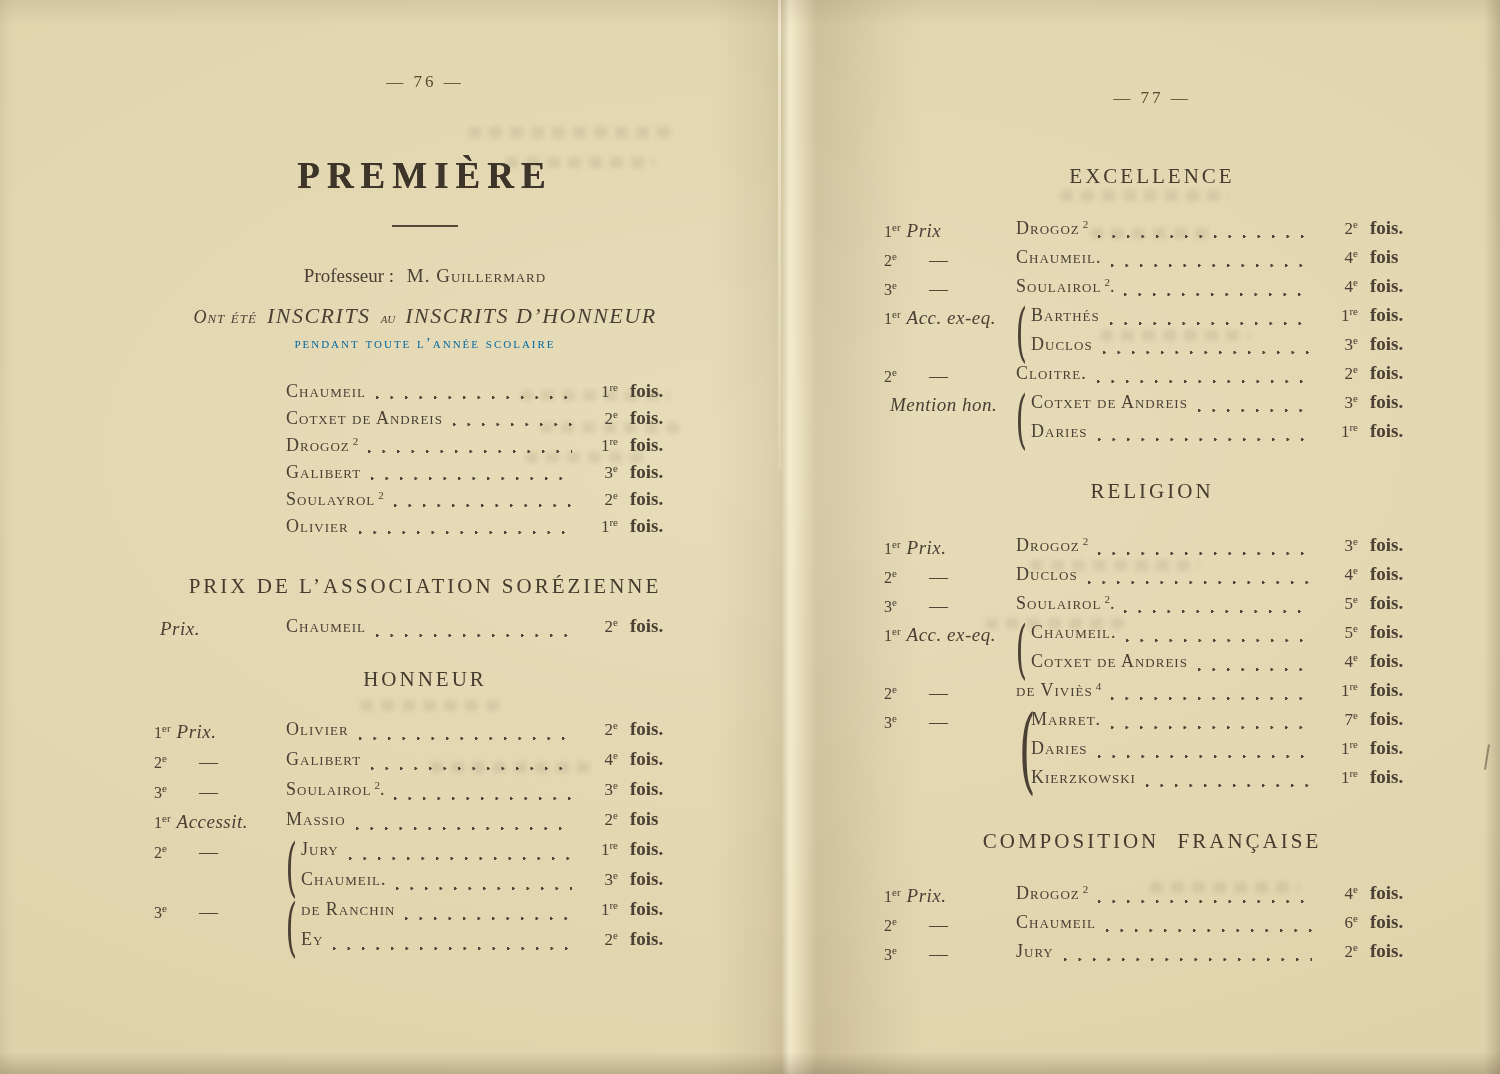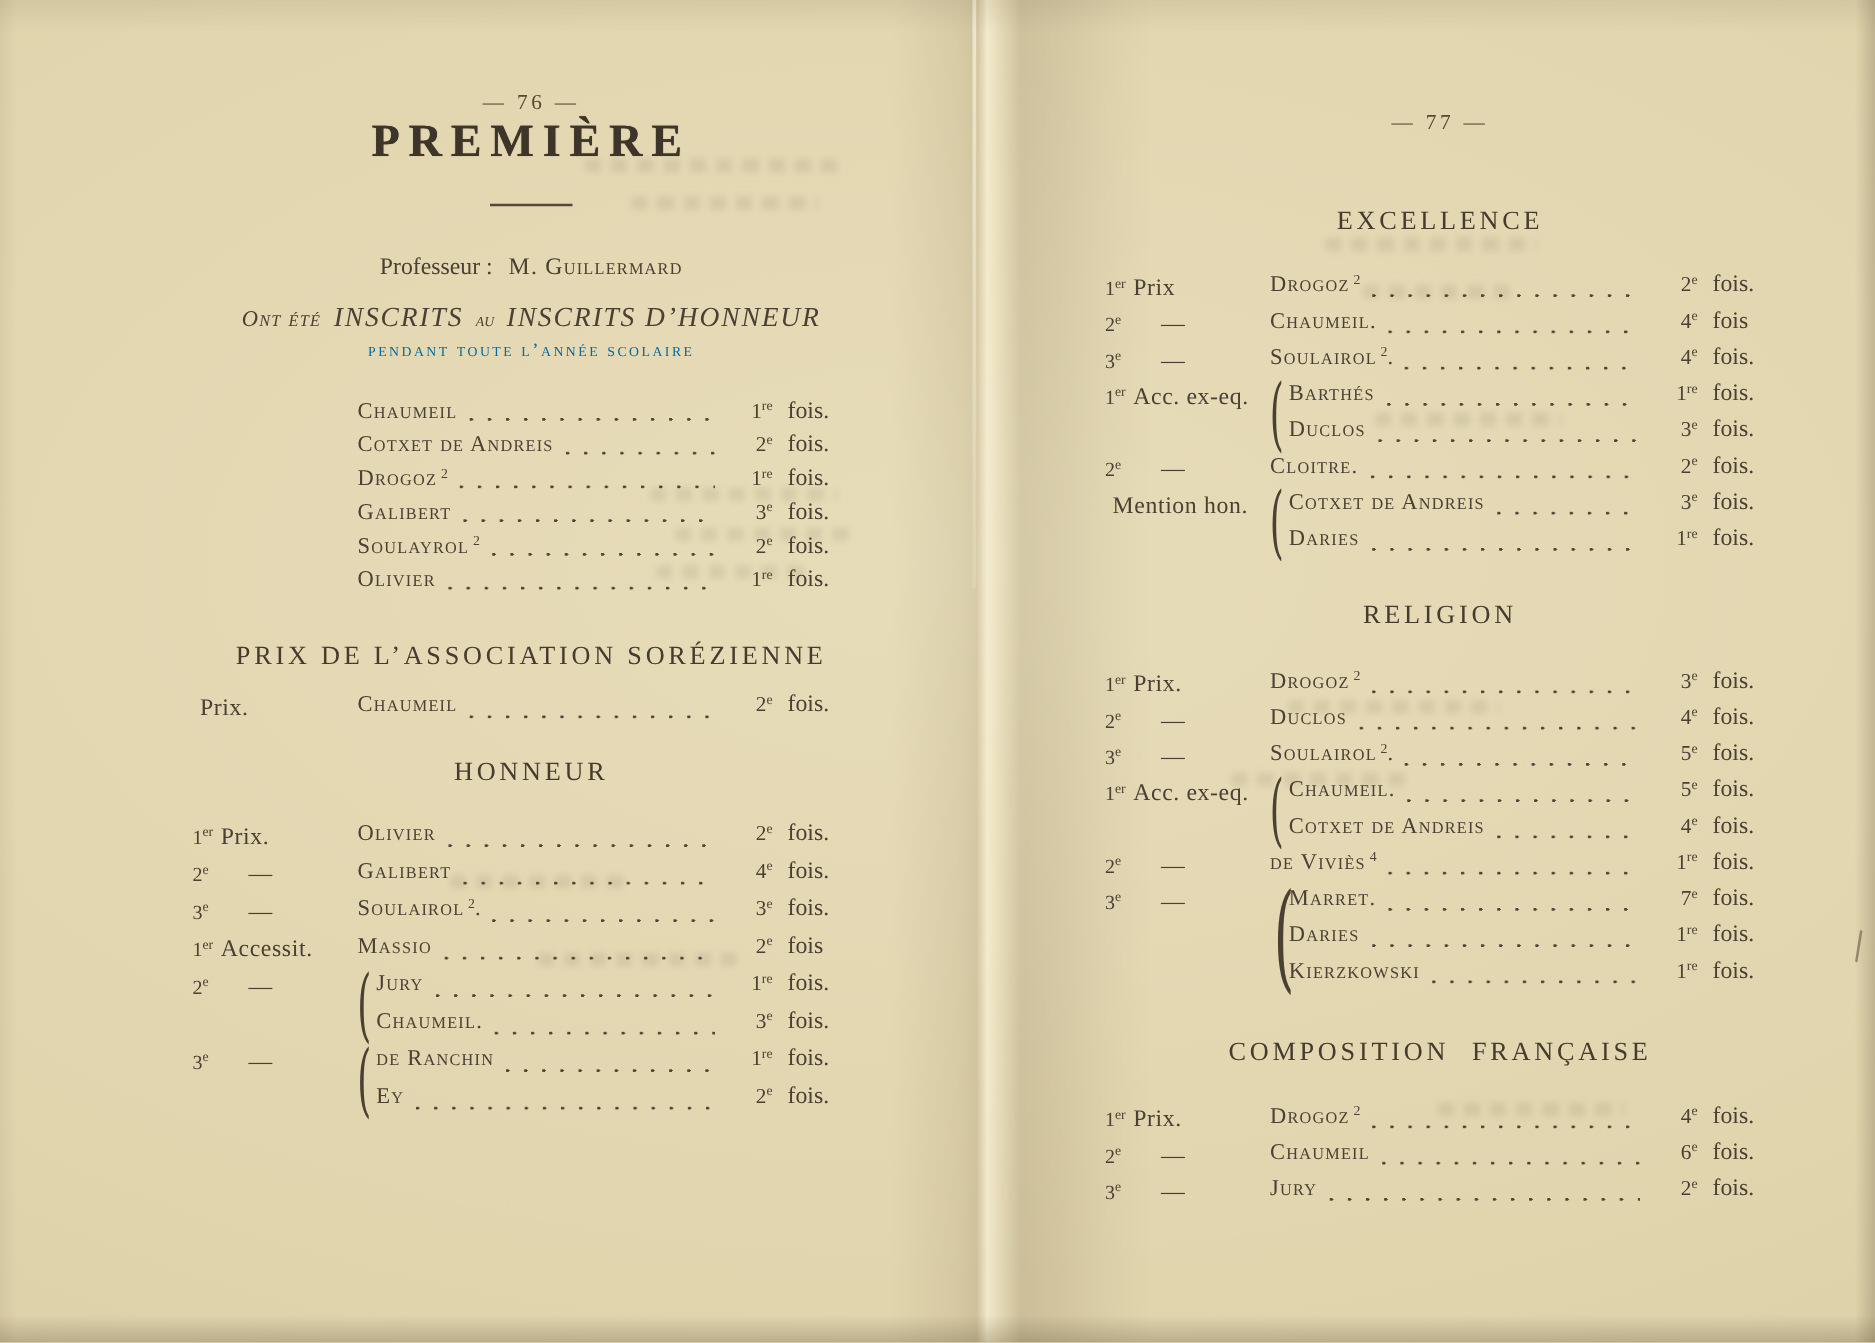--- a/index.html
+++ b/index.html
@@ -55,35 +55,35 @@
   .subt{text-align:center;font-variant:small-caps;font-size:15px;letter-spacing:2px;color:#0369a1;}
   .heading{text-align:center;font-size:21px;letter-spacing:3px;color:#453b2e;}
   .heading.wide{word-spacing:10px;}
   
   .rows{padding-left:26px;padding-right:38px;}
   #rightPage .rows{padding-left:24px;padding-right:20px;}
   .prow{display:flex;align-items:flex-start;position:relative;}
   .plabel{flex:0 0 132px;font-size:18px;padding-top:3px;}
   .lnum{font-size:16px;}
   .rsup,.tsup,.nsup{font-size:11px;position:relative;top:-6px;letter-spacing:0;}
-  .ltext{margin-left:6px;font-size:19px;letter-spacing:.5px;}
+  .ltext{font-style:italic;margin-left:6px;font-size:19px;letter-spacing:.5px;}
   .ltext.dash{margin-left:32px;font-style:normal;}
   .pentries{flex:1;position:relative;}
   .pentries.braced{padding-left:15px;}
   .pline{display:flex;align-items:baseline;height:30px;}
   #rightPage .pline{height:29px;}
   .honor .pline{height:27px;}
   .nm{font-variant:small-caps;font-size:18px;letter-spacing:1px;white-space:nowrap;}
   .nsup{margin-left:3px;font-size:11px;}
   .nafter{font-size:18px;}
   .leader{flex:1 1 auto;align-self:flex-end;height:5px;margin:0 10px 7px 9px;
     background-image:radial-gradient(circle at 2.2px 2.5px,#4e4336 1.25px,rgba(0,0,0,0) 1.4px);
     background-size:14.5px 5px;background-repeat:repeat-x;}
   .times{flex:0 0 36px;text-align:right;font-size:17px;white-space:nowrap;}
-  .fois{flex:0 0 54px;margin-left:12px;font-size:19px;}
+  .fois{flex:0 0 54px;margin-left:12px;font-size:19px;font-weight:bold;}
   .brace{position:absolute;left:-7px;top:50%;color:#4a4034;font-weight:400;
     font-family:"DejaVu Serif",serif;transform:translateY(-52%) scaleX(.45);transform-origin:center;}
   .brace.b2{font-size:64px;}
   .brace.b3{font-size:94px;}
 </style>
 </head>
 <body>
 
 <div class="fold"></div>
 <div class="crease-top"></div>
@@ -98,21 +98,21 @@
 <div class="smudge" style="left:430px;top:762px;width:160px"></div>
 <div class="smudge" style="left:1060px;top:190px;width:170px"></div>
 <div class="smudge" style="left:1090px;top:228px;width:120px"></div>
 <div class="smudge" style="left:1100px;top:330px;width:150px"></div>
 <div class="smudge" style="left:1030px;top:560px;width:170px"></div>
 <div class="smudge" style="left:985px;top:618px;width:140px"></div>
 <div class="smudge" style="left:1150px;top:882px;width:150px"></div>
 
 <div class="page" id="leftPage">
   <div class="pagenum" style="margin-top:72px">— 76 —</div>
-  <div class="book-title" style="">PREMIÈRE</div>
+  <div class="book-title" style="margin-top:62px">PREMIÈRE</div>
   <hr class="title-rule" style="margin-top:28px">
   <div class="prof-line" style="margin-top:38px">
     <span>Professeur :</span>
     <span class="prof-name">M. Guillermard</span>
   </div>
   <div class="insc" style="margin-top:16px">
     <span class="s1">Ont été</span><span class="s2">INSCRITS</span><span class="s3">au</span><span class="s4">INSCRITS D’HONNEUR</span>
   </div>
   <div class="subt" style="margin-top:6px">pendant toute l’année scolaire</div>
   <div class="rows honor" style="margin-top:28px">

